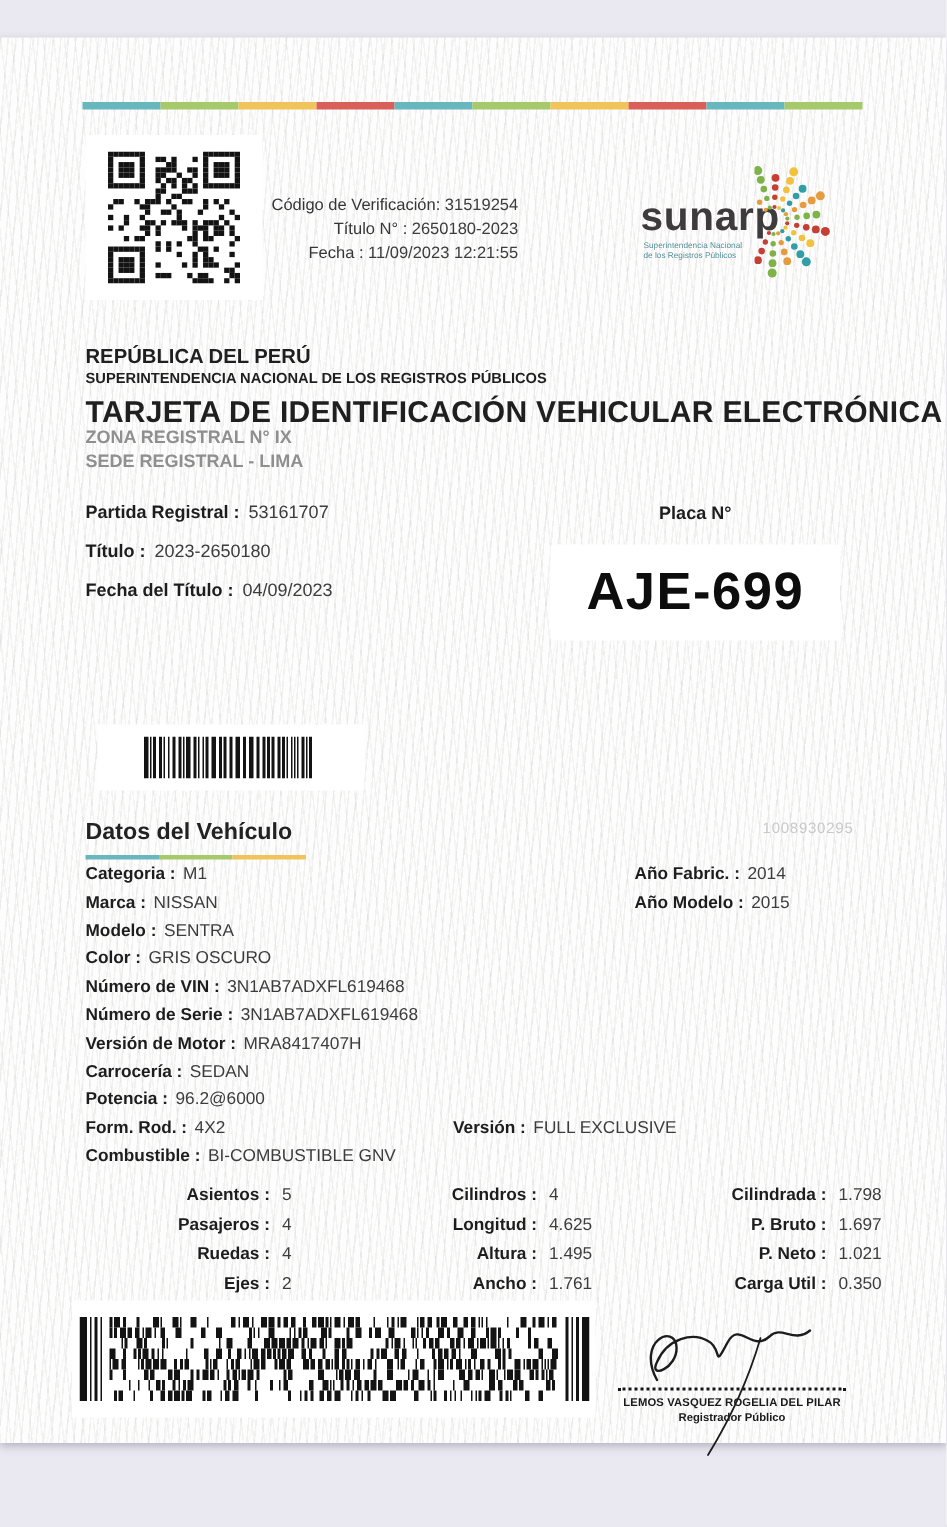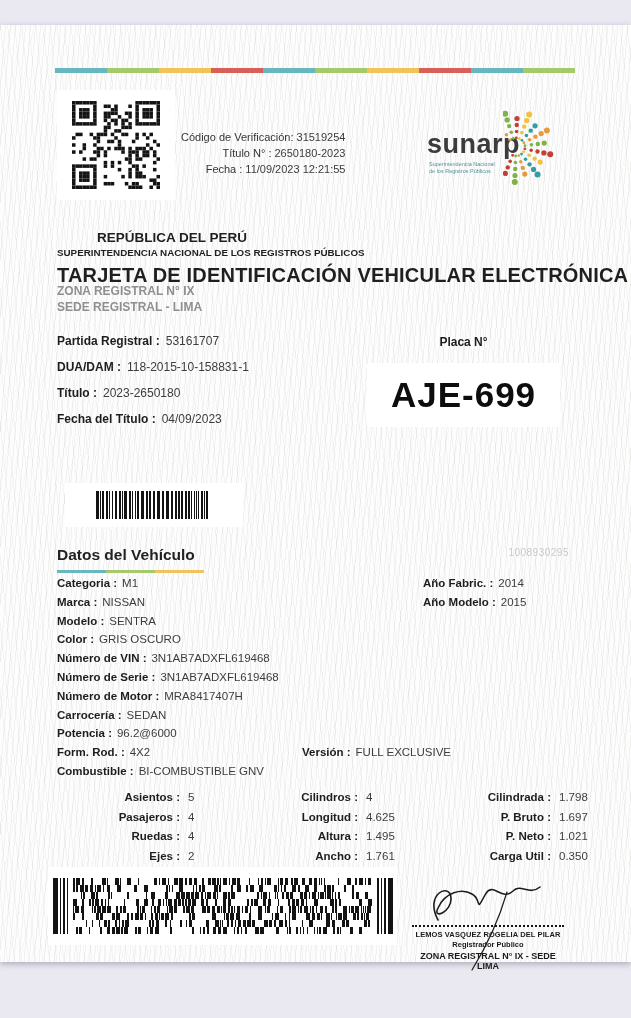--- a/index.html
+++ b/index.html
@@ -26,21 +26,21 @@
   .verify-block { position:absolute; left:181px; top:104px; font-size:11px; color:#353535; line-height:16px;text-align:right; }
   .verify-block .val { margin-left:3px; }
 
   
   .logo-word { position:absolute; left:427px; top:104px; font-size:27px; font-weight:bold; letter-spacing:0.5px; color:#3d3b3c; }
   .logo-sub { position:absolute; left:429px; top:136px; font-size:5.5px; line-height:7px; color:#53919b; }
   .starburst { position:absolute; left:503px; top:68px; }
 
   
   .t-line { position:absolute; left:57px; color:#1f1f1f; white-space:nowrap; }
-  .t-country { top:205px; font-size:13.5px; font-weight:bold;margin-left:40px; }
+  .t-country { top:205px; font-size:13.5px; font-weight:bold; }
   .t-inst { top:222px; font-size:9.8px; font-weight:bold; }
   .t-card { top:239px; font-size:20px; font-weight:bold; letter-spacing:0.2px; }
   .t-zona { top:259px; font-size:12px; font-weight:600; color:#8f8f8f; }
   .t-sede { top:275px; font-size:12px; font-weight:600; color:#8f8f8f; }
 
   
   .registry { position:absolute; left:57px; top:309px; }
   .registry .row { height:26px; font-size:12px; white-space:nowrap; }
   .lbl { font-weight:bold; color:#1d1d1d; }
   .val { color:#3c3c3c; }
@@ -421,21 +421,20 @@
     </svg>
 
   <div class="t-line t-country">REPÚBLICA DEL PERÚ</div>
   <div class="t-line t-inst">SUPERINTENDENCIA NACIONAL DE LOS REGISTROS PÚBLICOS</div>
   <div class="t-line t-card">TARJETA DE IDENTIFICACIÓN VEHICULAR ELECTRÓNICA</div>
   <div class="t-line t-zona">ZONA REGISTRAL N° IX</div>
   <div class="t-line t-sede">SEDE REGISTRAL - LIMA</div>
 
   <div class="registry">
     <div class="row"><span class="lbl">Partida Registral :</span><span class="val">53161707</span></div>
-    <div class="row"><span class="lbl">DUA/DAM :</span><span class="val">118-2015-10-158831-1</span></div>
     <div class="row"><span class="lbl">Título :</span><span class="val">2023-2650180</span></div>
     <div class="row"><span class="lbl">Fecha del Título :</span><span class="val">04/09/2023</span></div>
   </div>
 
   <div class="placa-label">Placa N°</div>
   <div class="plate-box">
     <span class="plate-text">AJE-699</span>
   </div>
 
   <div class="barcode1-box">
@@ -485,21 +484,21 @@
     </div>
   <div class="serial">1008930295</div>
 
   <div class="vfields">
     <div class="row"><span class="lbl">Categoria :</span><span class="val">M1</span></div>
     <div class="row"><span class="lbl">Marca :</span><span class="val">NISSAN</span></div>
     <div class="row"><span class="lbl">Modelo :</span><span class="val">SENTRA</span></div>
     <div class="row"><span class="lbl">Color :</span><span class="val">GRIS OSCURO</span></div>
     <div class="row"><span class="lbl">Número de VIN :</span><span class="val">3N1AB7ADXFL619468</span></div>
     <div class="row"><span class="lbl">Número de Serie :</span><span class="val">3N1AB7ADXFL619468</span></div>
-    <div class="row"><span class="lbl">Número de Motor :</span><span class="val">MRA8417407H</span></div>
+    <div class="row"><span class="lbl">Versión de Motor :</span><span class="val">MRA8417407H</span></div>
     <div class="row"><span class="lbl">Carrocería :</span><span class="val">SEDAN</span></div>
     <div class="row"><span class="lbl">Potencia :</span><span class="val">96.2@6000</span></div>
     <div class="row"><span class="lbl">Form. Rod. :</span><span class="val">4X2</span></div>
     <div class="row"><span class="lbl">Combustible :</span><span class="val">BI-COMBUSTIBLE GNV</span></div>
   </div>
 
   <div class="vright">
     <div class="row"><span class="lbl">Año Fabric. :</span><span class="val">2014</span></div>
     <div class="row"><span class="lbl">Año Modelo :</span><span class="val">2015</span></div>
   </div>
@@ -916,21 +915,20 @@
         <rect x="297" y="49" width="3" height="7" fill="#131313"></rect>
         <rect x="306" y="49" width="3" height="7" fill="#131313"></rect>
       </svg>
   </div>
 
   <div class="sig-block">
     <div class="sig-dotline"></div>
     <div class="sig-text">
       <div class="sig-name">LEMOS VASQUEZ ROGELIA DEL PILAR</div>
       <div class="sig-role">Registrador Público</div>
-      <div class="sig-zone">ZONA REGISTRAL N° IX - SEDE LIMA</div>
     </div>
     <svg class="sig-svg" width="160" height="112">
       <path d="M30,52 C16,26 42,14 43,30 C44,44 24,52 30,40 C37,24 54,20 64,26 C74,31 67,46 77,27 C85,12 93,34 105,23 C113,15 121,28 132,19" fill="none" stroke="#1c1c1c" stroke-width="1.6" stroke-linecap="round"></path>
       <path d="M99,24 C92,48 80,76 64,102" fill="none" stroke="#1c1c1c" stroke-width="1.2" stroke-linecap="round"></path>
     </svg>
   </div>
 
 </div>
 
 </body></html>

